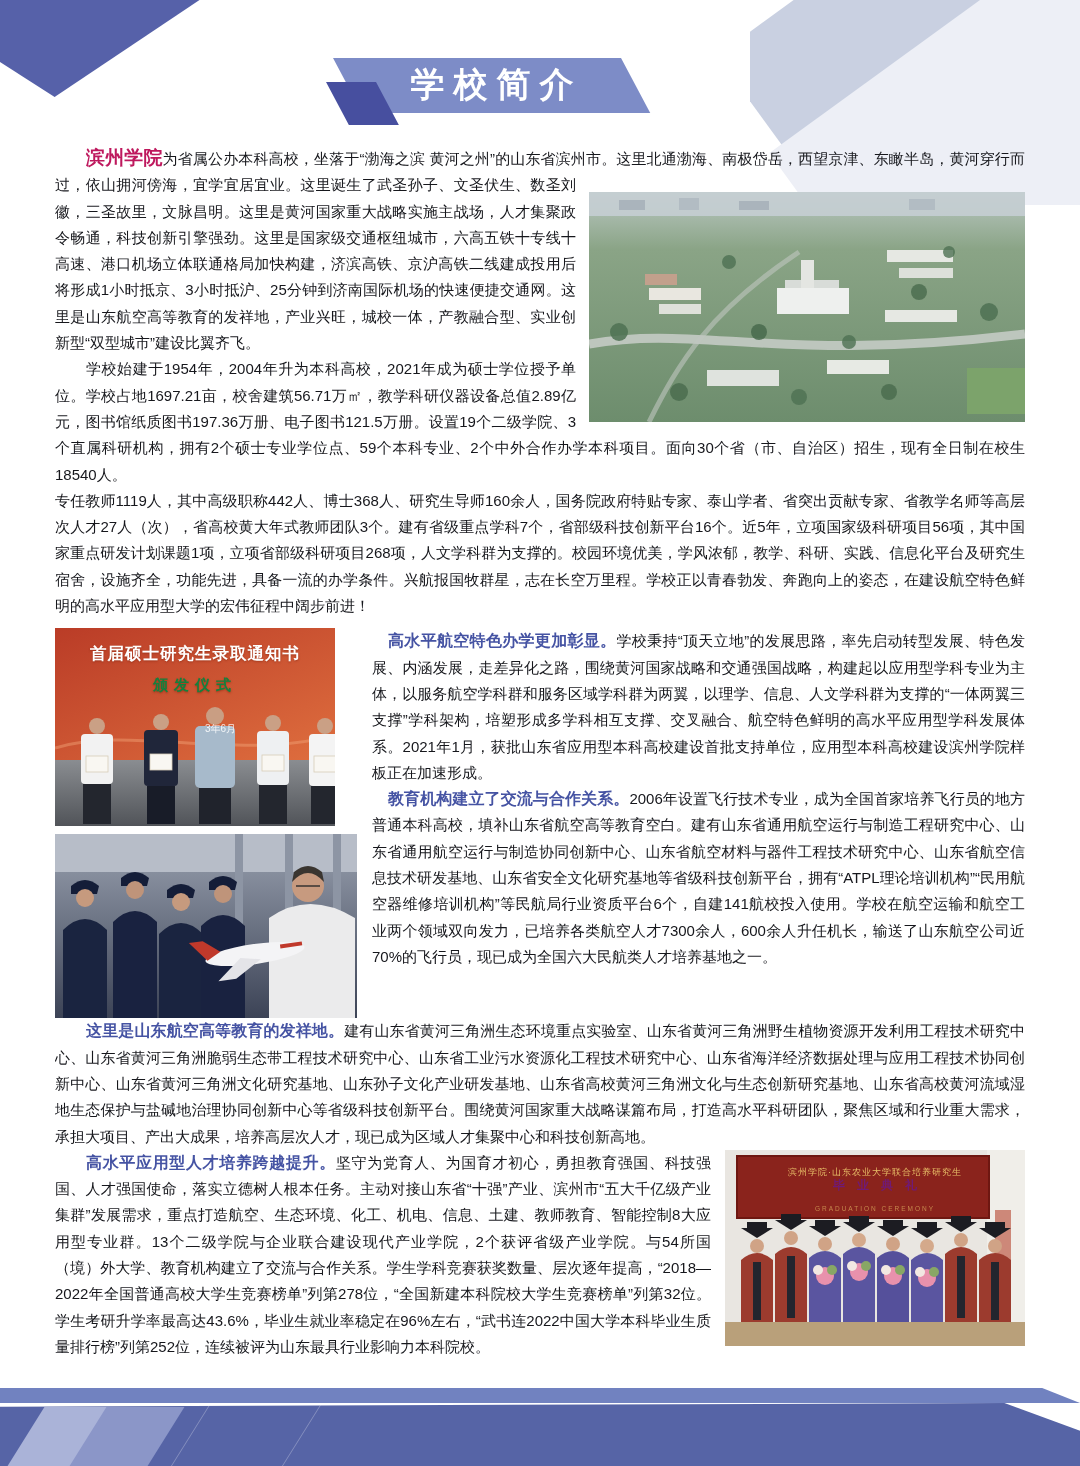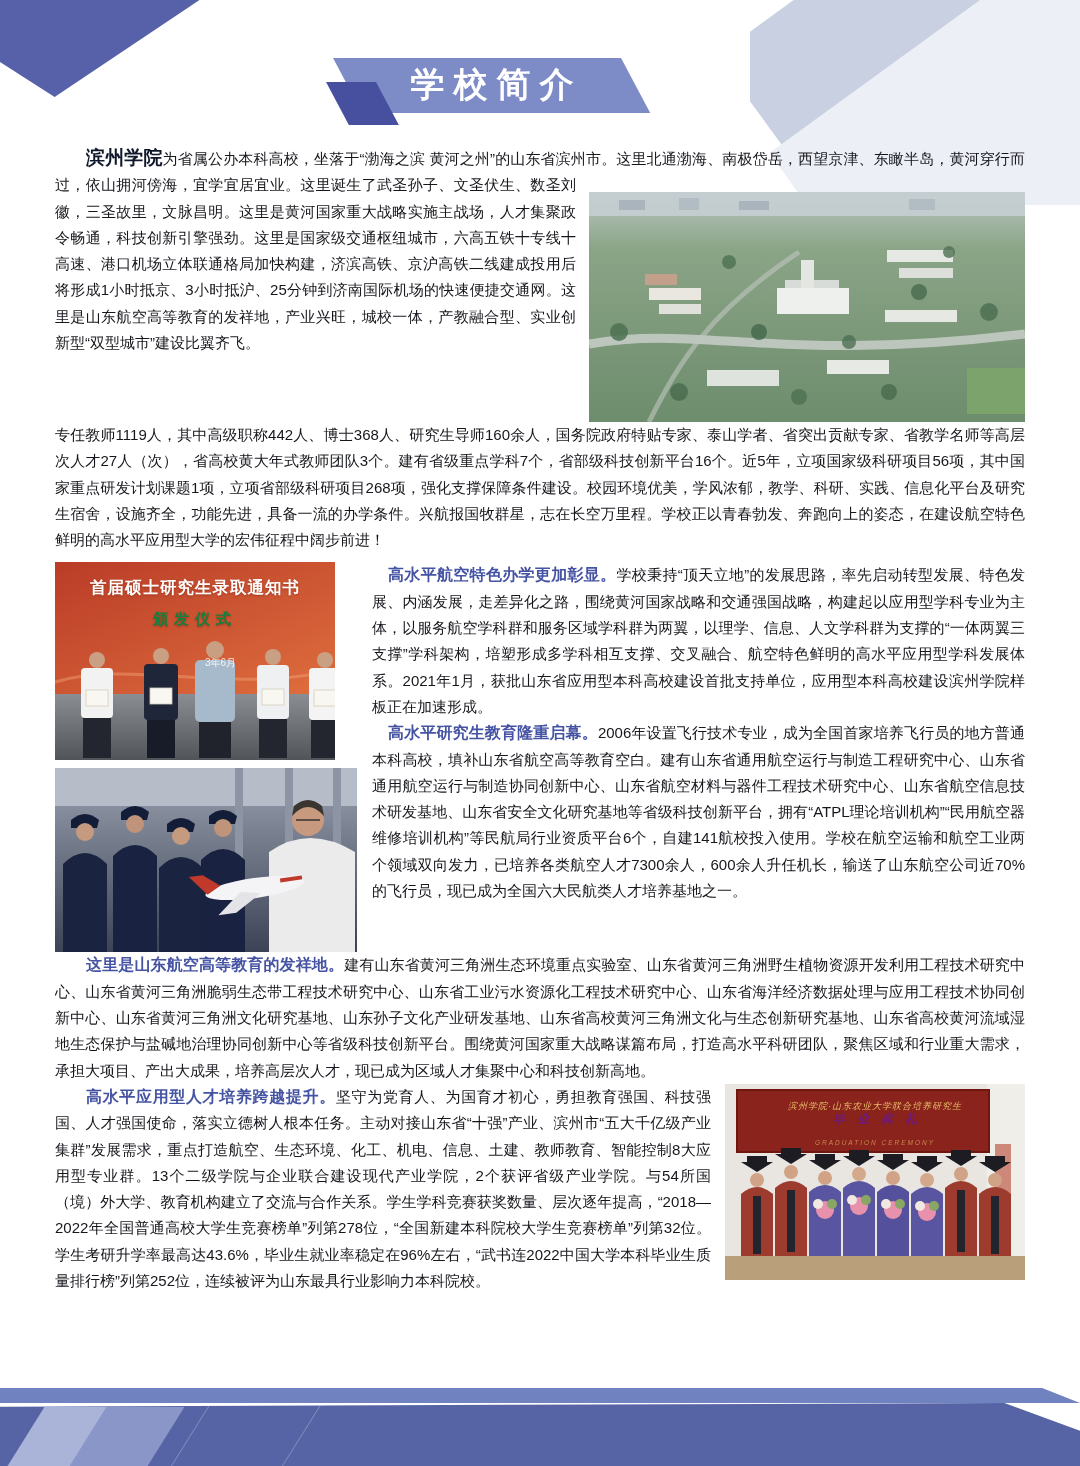--- a/index.html
+++ b/index.html
@@ -20,36 +20,36 @@
     transform:skewX(28deg);transform-origin:0 0;}
   .banner-text{position:absolute;left:333px;top:58px;width:318px;height:54px;display:flex;align-items:center;justify-content:center;
     color:#ffffff;font-size:34px;font-weight:bold;letter-spacing:9px;text-indent:9px;}
 
   
   .content{position:absolute;left:55px;top:146px;width:970px;height:1242px;overflow:hidden;
     font-size:15px;line-height:26.3px;color:#16171c;text-align:justify;}
   .content p{margin:0;}
   .indent2{text-indent:31px;}
   .indent1{text-indent:16px;}
-  .lead{color:#0f172a;font-weight:bold;font-size:19px;line-height:1;}
+  .lead{color:#be185d;font-weight:bold;font-size:19px;line-height:1;}
   .sec-h{color:#4553a3;font-weight:bold;font-size:16px;}
   .clear{clear:both;}
 
   
   .photo{position:relative;overflow:hidden;background:#d8d8d8;}
   .photo svg{display:block;}
 
   .campus-float{float:right;width:436px;height:276px;margin-left:13px;shape-outside:inset(46px 0 0 0);}
   .campus-float .photo{margin-top:46px;width:436px;height:230px;}
 
   .left-photos{float:left;width:302px;margin-right:15px;}
   .photo.ceremony{width:280px;height:198px;}
   .photo.pilots{width:302px;height:184px;margin-top:8px;}
 
-  .grad-float{float:right;width:300px;height:196px;margin-left:14px;margin-bottom:4px;font-style:italic;}
+  .grad-float{float:right;width:300px;height:196px;margin-left:14px;margin-bottom:4px;}
   .photo.graduation{width:300px;height:196px;}
 
   .mid{margin-top:9px;}
 
   
   .ovl{position:absolute;left:0;right:0;text-align:center;}
   .cer-l1{top:12px;color:#fff;font-weight:bold;font-size:16.5px;letter-spacing:1px;text-shadow:0 1px 2px rgba(120,30,10,.5);}
   .cer-l2{top:44px;color:#15803d;font-weight:bold;font-size:15px;letter-spacing:6px;text-shadow:0 1px 2px rgba(120,30,10,.5);}
   .cer-date{top:88px;left:150px;right:auto;color:rgba(255,255,255,.85);font-size:10px;}
   .grad-l1{top:9px;color:#e7bd67;font-size:9px;letter-spacing:1px;}
@@ -121,21 +121,22 @@
             <circle cx="400" cy="120" r="9" fill="#4e7152" opacity="0.85"></circle>
           <circle cx="90" cy="200" r="9" fill="#486a4c" opacity="0.8"></circle>
             <circle cx="210" cy="205" r="8" fill="#4e7152" opacity="0.8"></circle>
           <circle cx="300" cy="200" r="8" fill="#486a4c" opacity="0.8"></circle>
             <circle cx="360" cy="60" r="6" fill="#4e7152" opacity="0.8"></circle>
         </svg>
       </div>
     </div>
 
     <p class="indent2"><span class="lead">滨州学院</span><span>为省属公办本科高校，坐落于“渤海之滨 黄河之州”的山东省滨州市。这里北通渤海、南极岱岳，西望京津、东瞰半岛，黄河穿行而过，依山拥河傍海，宜学宜居宜业。这里诞生了武圣孙子、文圣伏生、数圣刘徽，三圣故里，文脉昌明。这里是黄河国家重大战略实施主战场，人才集聚政令畅通，科技创新引擎强劲。这里是国家级交通枢纽城市，六高五铁十专线十高速、港口机场立体联通格局加快构建，济滨高铁、京沪高铁二线建成投用后将形成1小时抵京、3小时抵沪、25分钟到济南国际机场的快速便捷交通网。这里是山东航空高等教育的发祥地，产业兴旺，城校一体，产教融合型、实业创新型“双型城市”建设比翼齐飞。</span></p>
-    <p class="clear">专任教师1119人，其中高级职称442人、博士368人、研究生导师160余人，国务院政府特贴专家、泰山学者、省突出贡献专家、省教学名师等高层次人才27人（次），省高校黄大年式教师团队3个。建有省级重点学科7个，省部级科技创新平台16个。近5年，立项国家级科研项目56项，其中国家重点研发计划课题1项，立项省部级科研项目268项，强化支撑保障条件建设。校园环境优美，学风浓郁，教学、科研、实践、信息化平台及研究生宿舍，设施齐全，功能先进，具备一流的办学条件。兴航报国牧群星，志在长空万里程。学校正以青春勃发、奔跑向上的姿态，在建设航空特色鲜明的高水平应用型大学的宏伟征程中阔步前进！</p>
+    <p class="indent2">学校始建于1954年，2004年升为本科高校，2021年成为硕士学位授予单位。学校占地1697.21亩，校舍建筑56.71万㎡，教学科研仪器设备总值2.89亿元，图书馆纸质图书197.36万册、电子图书121.5万册。设置19个二级学院、3个直属科研机构，拥有2个硕士专业学位点、59个本科专业、2个中外合作办学本科项目。面向30个省（市、自治区）招生，现有全日制在校生18540人。</p>
+    <p class="clear">专任教师1119人，其中高级职称442人、博士368人、研究生导师160余人，国务院政府特贴专家、泰山学者、省突出贡献专家、省教学名师等高层次人才27人（次），省高校黄大年式教师团队3个。建有省级重点学科7个，省部级科技创新平台16个。近5年，立项国家级科研项目56项，其中国家重点研发计划课题1项，立项省部级科研项目268项，人文学科群为支撑的。校园环境优美，学风浓郁，教学、科研、实践、信息化平台及研究生宿舍，设施齐全，功能先进，具备一流的办学条件。兴航报国牧群星，志在长空万里程。学校正以青春勃发、奔跑向上的姿态，在建设航空特色鲜明的高水平应用型大学的宏伟征程中阔步前进！</p>
 
     <div class="mid">
       <div class="left-photos">
 
         <div class="photo ceremony">
           <svg width="302" height="198" viewBox="0 0 302 198" preserveAspectRatio="none">
             <defs>
               <linearGradient id="gscr" x1="0" y1="0" x2="1" y2="1">
                 <stop offset="0" stop-color="#ba3c27"></stop>
                   <stop offset="1" stop-color="#e0703f"></stop>
@@ -213,21 +214,21 @@
               <polygon points="152,120 136,100 150,100 166,113" fill="#c0392b"></polygon>
               <polygon points="185,122 160,142 178,142 205,126" fill="#e4e4e8"></polygon>
               <rect x="226" y="114" width="22" height="4" fill="#c0392b"></rect>
             </g>
           </svg>
         </div>
 
       </div>
 
       <p class="indent1"><span class="sec-h">高水平航空特色办学更加彰显。</span><span>学校秉持“顶天立地”的发展思路，率先启动转型发展、特色发展、内涵发展，走差异化之路，围绕黄河国家战略和交通强国战略，构建起以应用型学科专业为主体，以服务航空学科群和服务区域学科群为两翼，以理学、信息、人文学科群为支撑的“一体两翼三支撑”学科架构，培塑形成多学科相互支撑、交叉融合、航空特色鲜明的高水平应用型学科发展体系。2021年1月，获批山东省应用型本科高校建设首批支持单位，应用型本科高校建设滨州学院样板正在加速形成。</span></p>
-      <p class="indent1"><span class="sec-h">高水平研究生教育隆重启幕。</span><span>2006年设置飞行技术专业，成为全国首家培养飞行员的地方普通本科高校，填补山东省航空高等教育空白。建有山东省通用航空运行与制造工程研究中心、山东省通用航空运行与制造协同创新中心、山东省航空材料与器件工程技术研究中心、山东省航空信息技术研发基地、山东省安全文化研究基地等省级科技创新平台，拥有“ATPL理论培训机构”“民用航空器维修培训机构”等民航局行业资质平台6个，自建141航校投入使用。学校在航空运输和航空工业两个领域双向发力，已培养各类航空人才7300余人，600余人升任机长，输送了山东航空公司近70%的飞行员，现已成为全国六大民航类人才培养基地之一。</span></p>
+      <p class="indent1"><span class="sec-h">教育机构建立了交流与合作关系。</span><span>2006年设置飞行技术专业，成为全国首家培养飞行员的地方普通本科高校，填补山东省航空高等教育空白。建有山东省通用航空运行与制造工程研究中心、山东省通用航空运行与制造协同创新中心、山东省航空材料与器件工程技术研究中心、山东省航空信息技术研发基地、山东省安全文化研究基地等省级科技创新平台，拥有“ATPL理论培训机构”“民用航空器维修培训机构”等民航局行业资质平台6个，自建141航校投入使用。学校在航空运输和航空工业两个领域双向发力，已培养各类航空人才7300余人，600余人升任机长，输送了山东航空公司近70%的飞行员，现已成为全国六大民航类人才培养基地之一。</span></p>
     </div>
 
     <p class="indent2 clear"><span class="sec-h">这里是山东航空高等教育的发祥地。</span><span>建有山东省黄河三角洲生态环境重点实验室、山东省黄河三角洲野生植物资源开发利用工程技术研究中心、山东省黄河三角洲脆弱生态带工程技术研究中心、山东省工业污水资源化工程技术研究中心、山东省海洋经济数据处理与应用工程技术协同创新中心、山东省黄河三角洲文化研究基地、山东孙子文化产业研发基地、山东省高校黄河三角洲文化与生态创新研究基地、山东省高校黄河流域湿地生态保护与盐碱地治理协同创新中心等省级科技创新平台。围绕黄河国家重大战略谋篇布局，打造高水平科研团队，聚焦区域和行业重大需求，承担大项目、产出大成果，培养高层次人才，现已成为区域人才集聚中心和科技创新高地。</span></p>
 
     <div>
       <div class="grad-float">
         <div class="photo graduation">
           <svg width="300" height="196" viewBox="0 0 300 196" preserveAspectRatio="none">
             <rect width="300" height="196" fill="#e9e6e1"></rect>
             <rect x="262" y="0" width="38" height="196" fill="#f0eee9"></rect>

